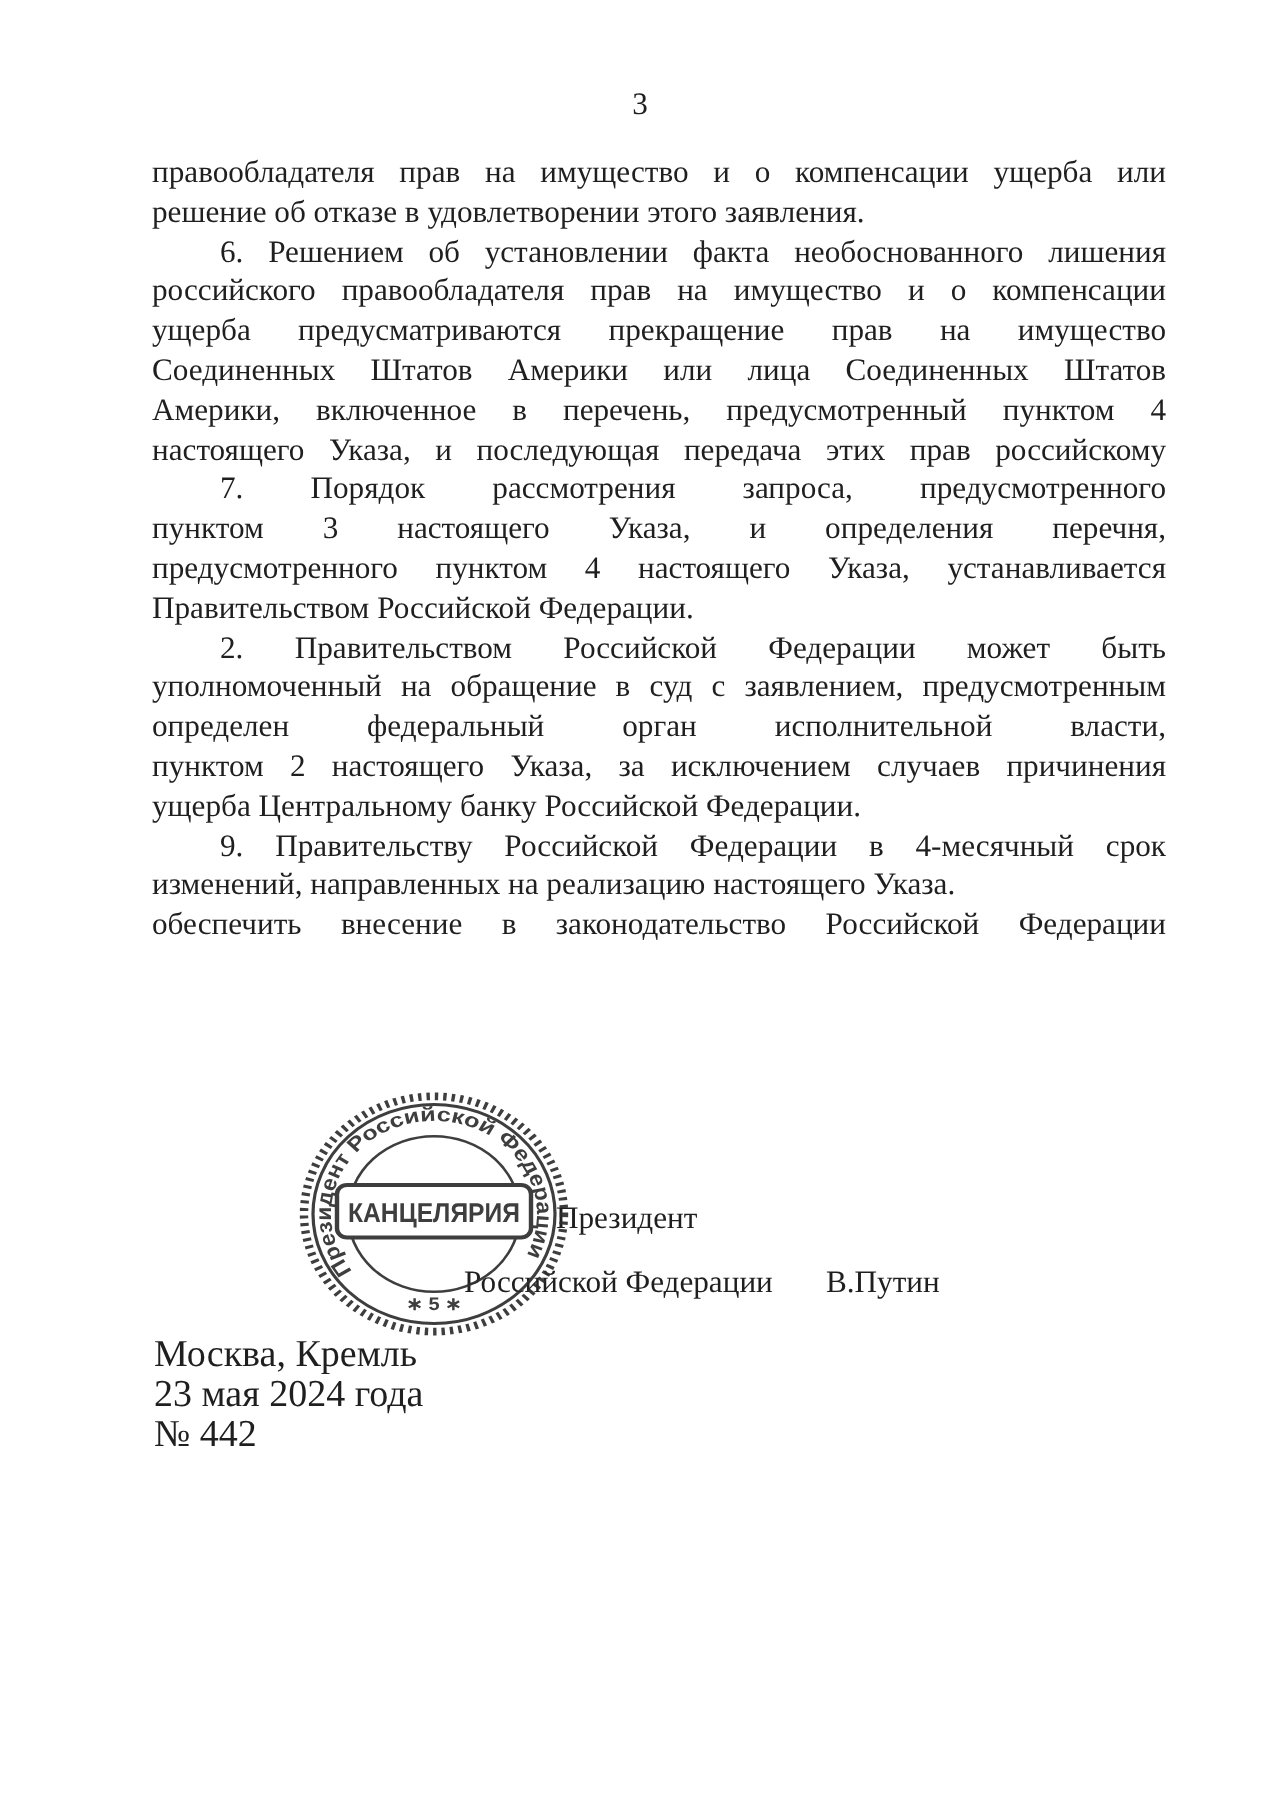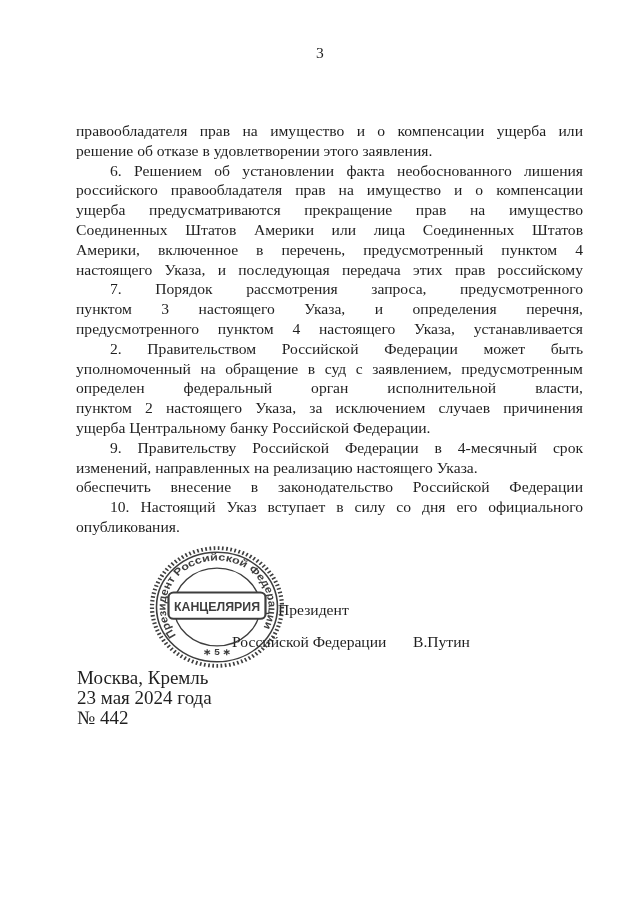--- a/index.html
+++ b/index.html
@@ -21,21 +21,20 @@
     text-align: center;
     font-size: 15.6px;
   }
   .doc-body {
     position: absolute;
     left: 76px;
     top: 77px;
     width: 507px;
     font-size: 15.6px;
     line-height: 19.8px;
-    margin-top: 44px;
   }
   .doc-body .line {
     text-align: justify;
     text-align-last: justify;
     white-space: normal;
   }
   .doc-body .line.last { text-align-last: left; }
   .doc-body .line.indent { text-indent: 34px; }
   .signature { position: absolute; left: 0; top: 0; width: 640px; font-size: 15.6px; z-index: 1; }
   .sig-line1 { position: absolute; left: 278px; top: 601px; white-space: nowrap; }
@@ -78,36 +77,33 @@
         <div class="line">российского правообладателя прав на имущество и о компенсации</div>
         <div class="line">ущерба предусматриваются прекращение прав на имущество</div>
         <div class="line">Соединенных Штатов Америки или лица Соединенных Штатов</div>
         <div class="line">Америки, включенное в перечень, предусмотренный пунктом 4</div>
         <div class="line">настоящего Указа, и последующая передача этих прав российскому</div>
       </div>
       <div>
         <div class="line indent">7. Порядок рассмотрения запроса, предусмотренного</div>
         <div class="line">пунктом 3 настоящего Указа, и определения перечня,</div>
         <div class="line">предусмотренного пунктом 4 настоящего Указа, устанавливается</div>
+        <div class="line last">Правительством Российской Федерации.</div>
       </div>
       <div>
         <div class="line indent">2. Правительством Российской Федерации может быть</div>
         <div class="line">уполномоченный на обращение в суд с заявлением, предусмотренным</div>
         <div class="line">определен федеральный орган исполнительной власти,</div>
         <div class="line">пунктом 2 настоящего Указа, за исключением случаев причинения</div>
         <div class="line last">ущерба Центральному банку Российской Федерации.</div>
       </div>
       <div>
         <div class="line indent">9. Правительству Российской Федерации в 4-месячный срок</div>
         <div class="line last">изменений, направленных на реализацию настоящего Указа.</div>
         <div class="line">обеспечить внесение в законодательство Российской Федерации</div>
-      </div>
-      <div>
-        <div class="line indent">10. Настоящий Указ вступает в силу со дня его официального</div>
-        <div class="line last">опубликования.</div>
       </div>
     </div>
 
   <div class="signature">
     <div class="sig-line1">Президент</div>
     <div class="sig-line2">Российской Федерации</div>
     <div class="sig-name">В.Путин</div>
   </div>
 
   <div class="stamp">

